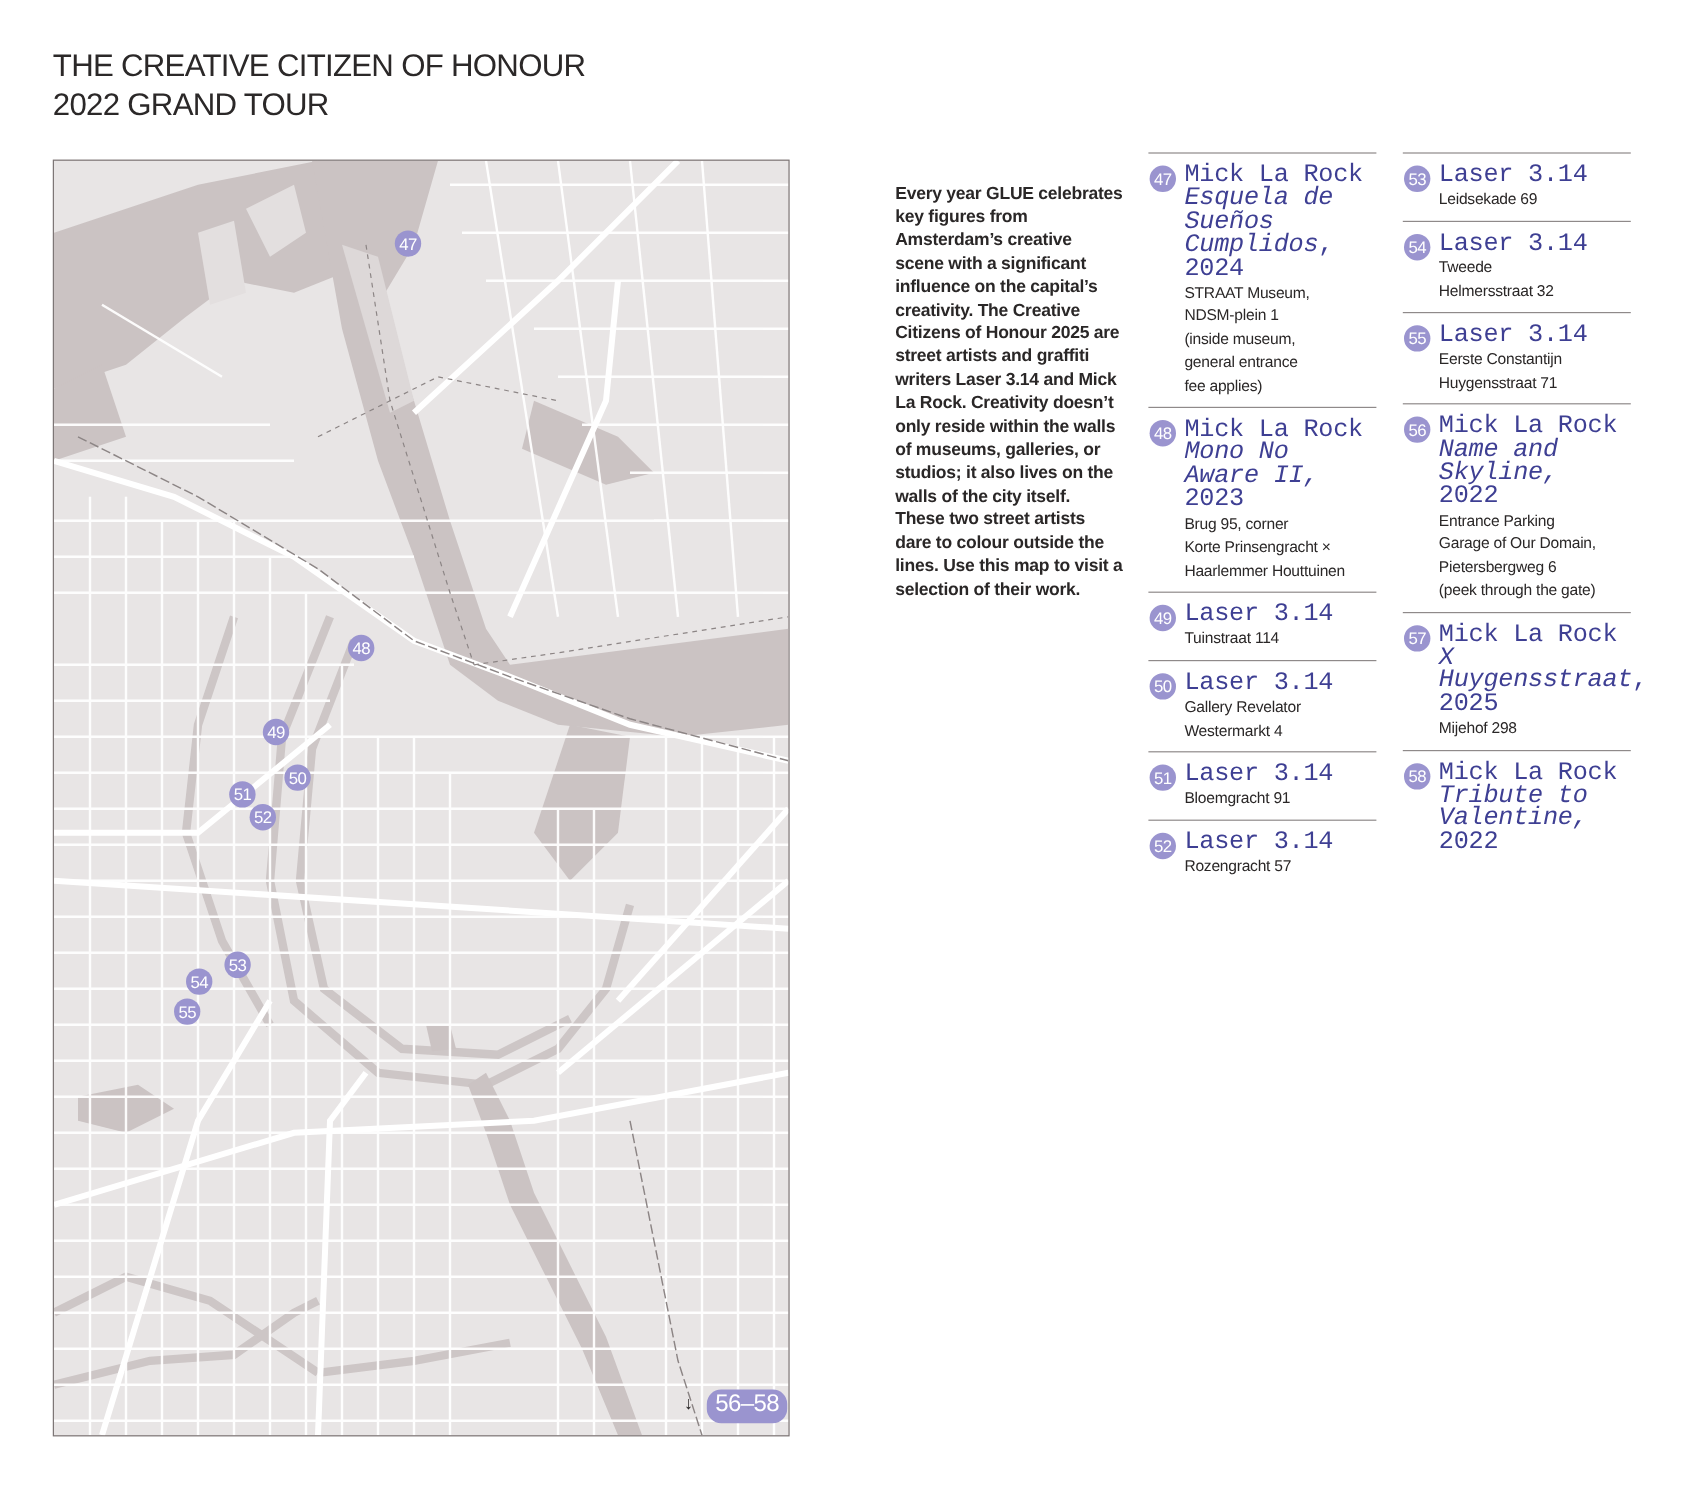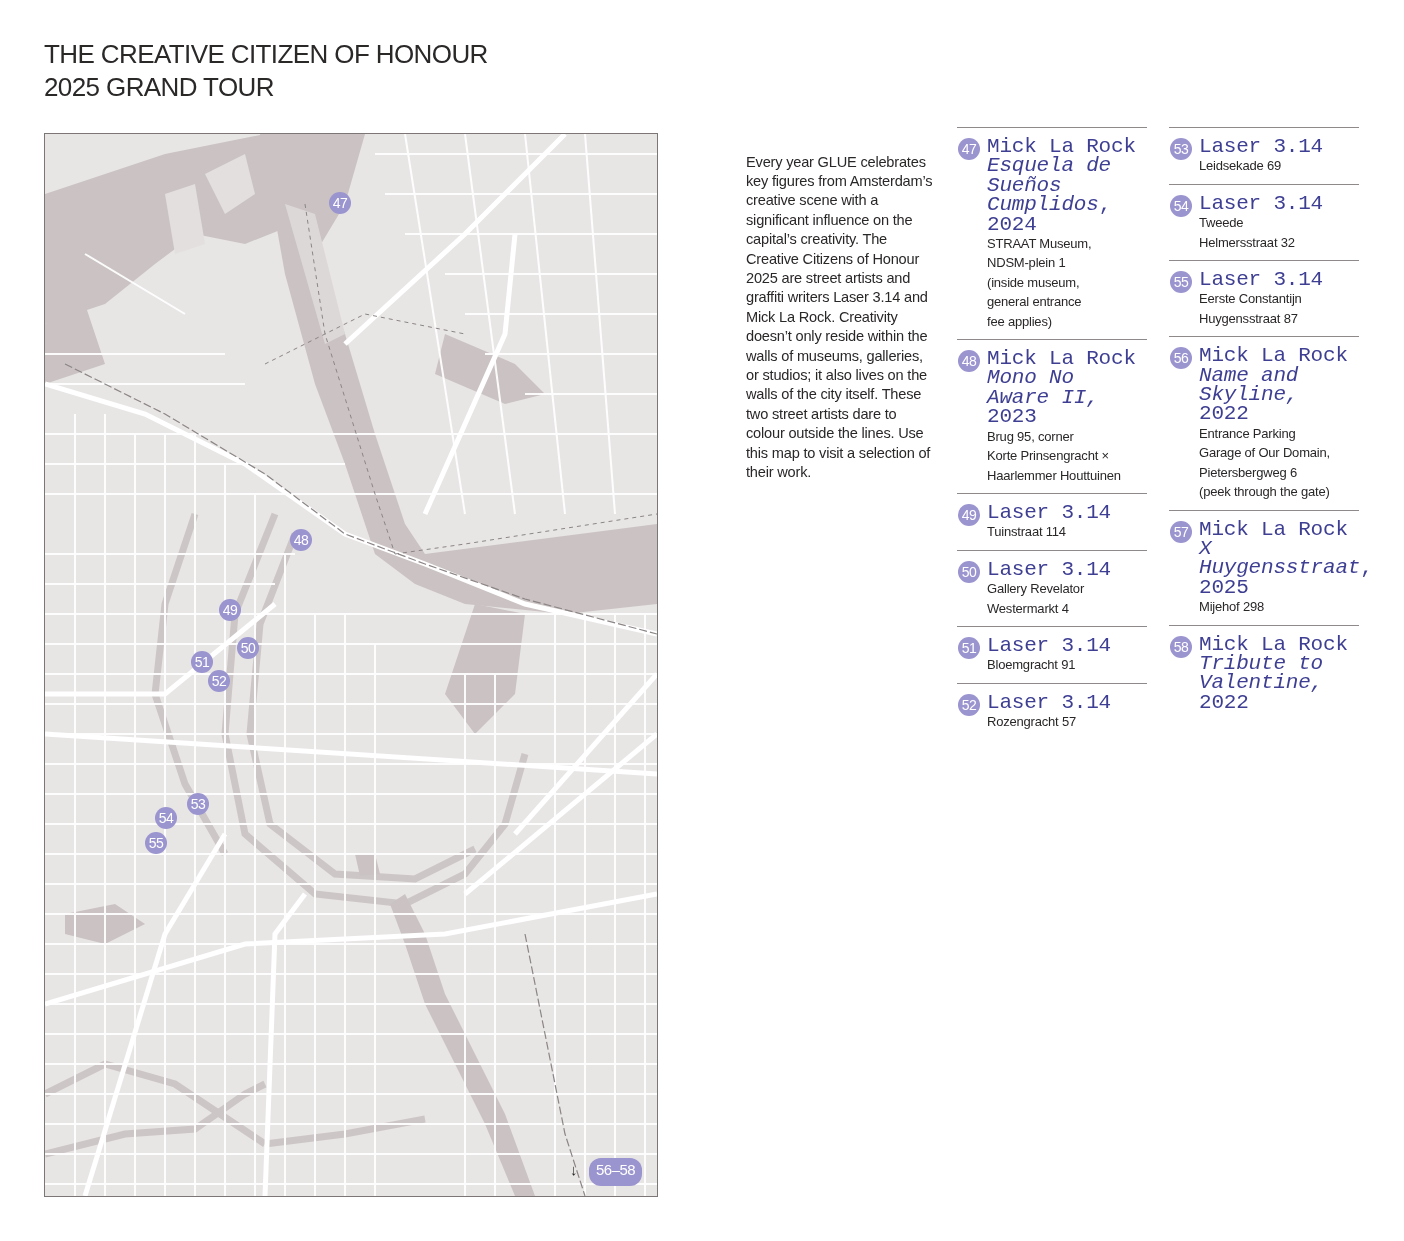--- a/index.html
+++ b/index.html
@@ -17,46 +17,46 @@
   .map {
     position: absolute; left: 44px; top: 133px; width: 612px; height: 1062px;
     border: 1px solid #7d7676; overflow: hidden; background: #e8e5e5;
   }
   .map svg { position: absolute; left: 0; top: 0; }
   .marker {
     position: absolute; height: 22px; min-width: 22px; border-radius: 11px;
     background: #9a94cf; color: #ffffff; font-size: 14px; line-height: 22px;
     text-align: center; letter-spacing: -0.5px; box-sizing: border-box; padding: 0 3px;
   }
-  .marker.range { padding: 0 7px; border-radius: 12px; height: 28px; line-height: 24px; font-size: 15px; }
+  .marker.range { padding: 0 7px; border-radius: 12px; height: 28px; line-height: 24px; font-size: 20px; }
   .arrow-down { position: absolute; font-size: 15px; color: #2a2727; }
 
   .intro {
     position: absolute; left: 746px; top: 138px; width: 190px;
-    font-size: 14.6px; line-height: 19.4px; color: #2a2727; letter-spacing: -0.2px;
+    font-size: 14.6px; line-height: 19.4px; color: #2a2727; letter-spacing: -0.2px; font-weight: bold;
   }
 
   .col { position: absolute; top: 127px; width: 190px; }
   .col.c1 { left: 957px; }
   .col.c2 { left: 1169px; }
   .entry { border-top: 1px solid #8f8a8a; padding: 9px 0 8px 0; position: relative; padding-left: 30px; }
   .entry .num {
     position: absolute; left: 1px; top: 10px; width: 22px; height: 22px; border-radius: 11px;
     background: #9a94cf; color: #fff; font-size: 14px; line-height: 22px; text-align: center; letter-spacing: -0.5px;
   }
   .entry .artist, .entry .work { color: #3e3f93; font-size: 21px; line-height: 19.4px; letter-spacing: -0.2px; display: block; font-family: Liberation Mono, monospace; }
   .entry .work .wt { font-style: italic; text-align: right; }
   .entry .loc { color: #2a2727; font-size: 13px; line-height: 19.4px; letter-spacing: -0.2px; display: block; white-space: pre-line; }
 </style>
 </head>
 <body>
 
 <h1 class="title">
   <span>THE CREATIVE CITIZEN OF HONOUR</span>
-  <span>2025 GRAND TOUR</span>
+  <span>2022 GRAND TOUR</span>
 </h1>
 
 <div class="map">
   <svg width="612" height="1062" viewBox="0 0 612 1062">
 
     <rect x="0" y="0" width="612" height="1062" fill="#e8e5e5"></rect>
 
     <path d="M0 60 L120 20 L220 0 L300 0 L290 40 L250 90 L200 110 L150 100 L110 130 L60 170 L0 190 Z" fill="#cbc3c3"></path>
     <path d="M120 60 L150 50 L160 110 L130 120 Z" fill="#e3dfdf"></path>
     <path d="M160 40 L200 20 L210 60 L180 80 Z" fill="#e3dfdf"></path>
@@ -234,21 +234,21 @@
   <div class="entry">
     <span class="num">54</span>
     <span class="artist">Laser 3.14</span>
     <span class="loc">Tweede
 Helmersstraat 32</span>
   </div>
   <div class="entry">
     <span class="num">55</span>
     <span class="artist">Laser 3.14</span>
     <span class="loc">Eerste Constantijn
-Huygensstraat 87</span>
+Huygensstraat 71</span>
   </div>
   <div class="entry">
     <span class="num">56</span>
     <span class="artist">Mick La Rock</span>
     <span class="work"><span class="wt">Name and Skyline,</span><br><span>2022</span></span>
     <span class="loc">Entrance Parking
 Garage of Our Domain,
 Pietersbergweg 6
 (peek through the gate)</span>
   </div>

